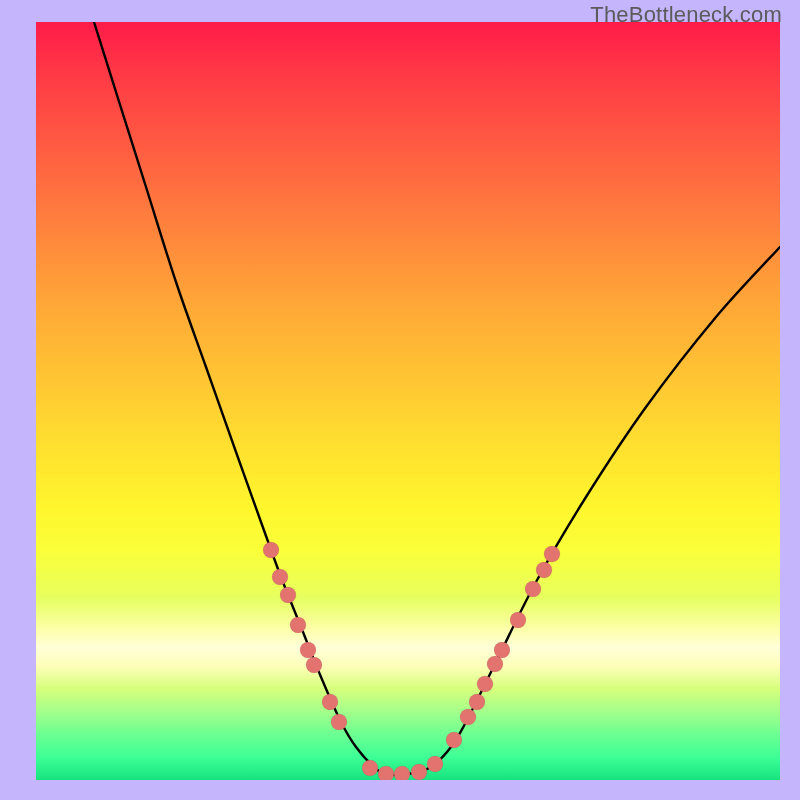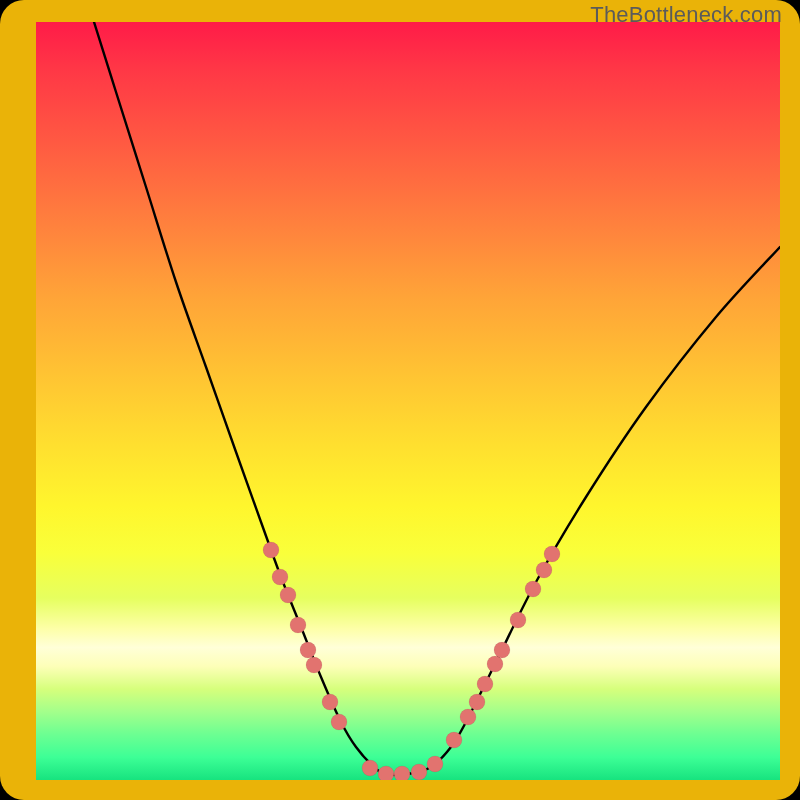--- a/index.html
+++ b/index.html
@@ -10,22 +10,21 @@
     background: #000;
     overflow: hidden;
     font-family: Arial, Helvetica, sans-serif;
   }
   .frame {
     position: absolute;
     left: 0;
     top: 0;
     width: 800px;
     height: 800px;
-    background: #eab308;
-    border-radius: 24px;
+    background: #c4b5fd;
   }
   .plot {
     position: absolute;
     left: 36px;
     top: 22px;
     width: 744px;
     height: 758px;
     background: linear-gradient(
       to bottom,
       #ff1b48 0%,

